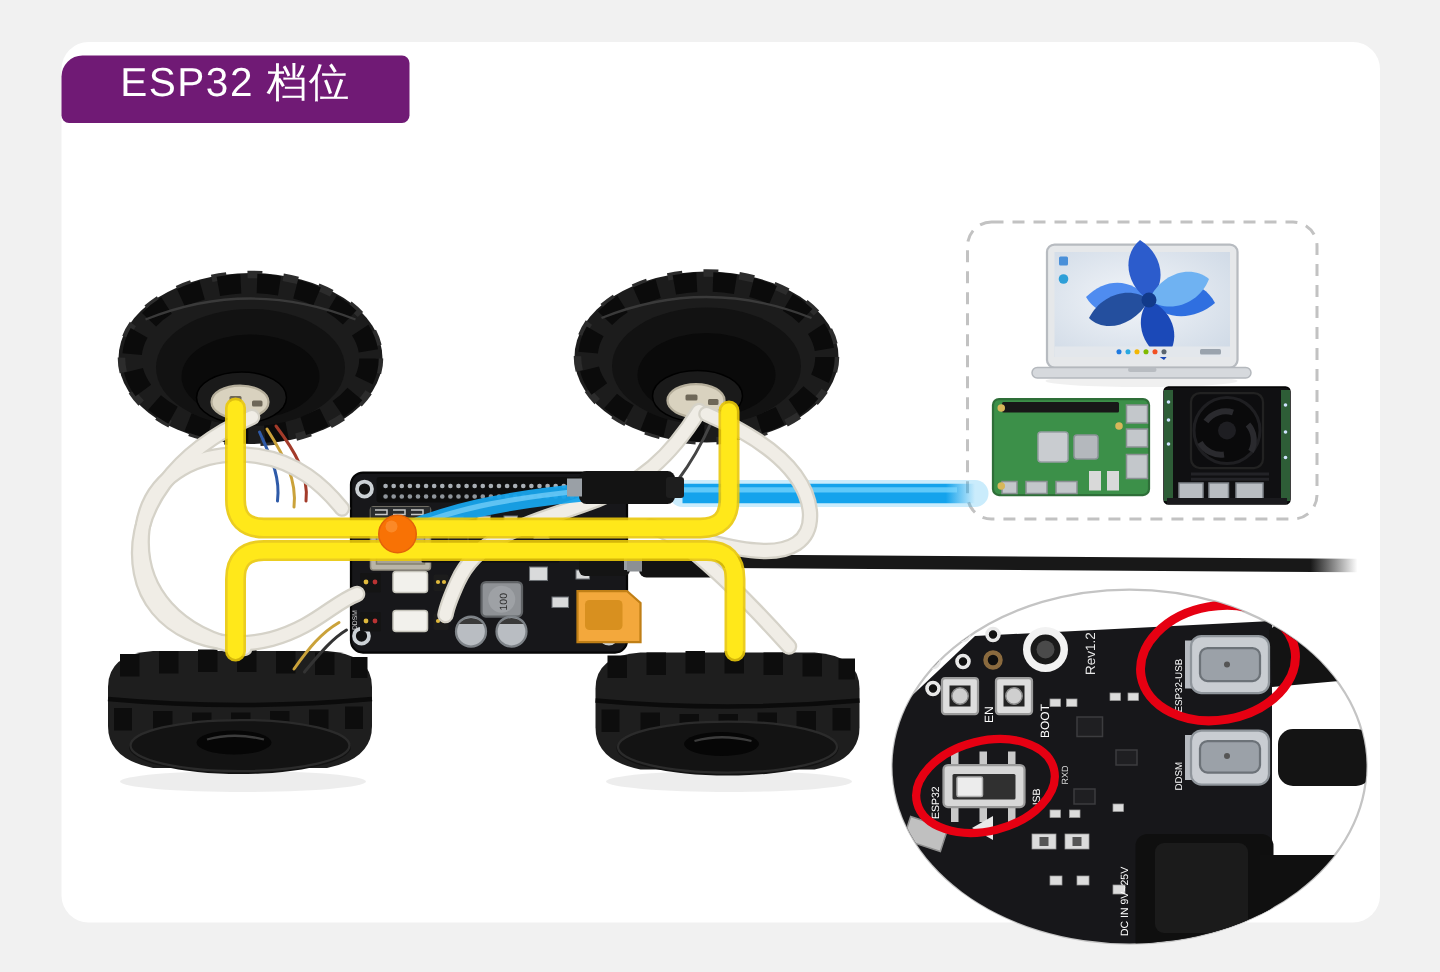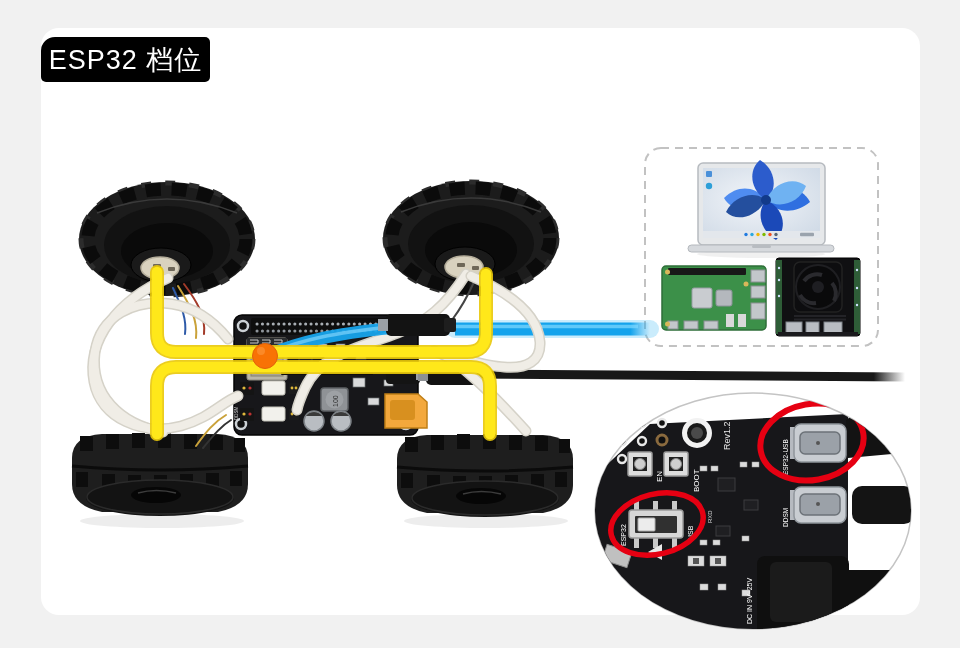--- a/index.html
+++ b/index.html
@@ -1,20 +1,20 @@
 <!DOCTYPE html>
 <html><head>
 <meta charset="utf-8">
 <style>
   html,body{margin:0;padding:0;}
   body{font-family:"Liberation Sans","DejaVu Sans",sans-serif;}
   .page{position:relative;width:960px;height:648px;background:#f1f1f1;overflow:hidden;}
   .card{position:absolute;left:41px;top:28px;width:879px;height:587px;background:#ffffff;border-radius:18px;}
-  .badge{position:absolute;left:41px;top:37px;width:169px;height:45px;background:#000000;
-         border-radius:14px 5px 5px 5px;display:flex;align-items:center;justify-content:center;}
+  .badge{position:absolute;left:41px;top:37px;width:232px;height:45px;background:#701a75;
+         border-radius:14px 5px 5px 5px;display:flex;align-items:flex-start;justify-content:center;}
   .badge span{color:#ffffff;font-size:27px;letter-spacing:1px;}
   svg.scene{position:absolute;left:0;top:0;}
   svg text{font-family:"Liberation Sans","DejaVu Sans",sans-serif;}
 </style>
 </head>
 <body>
 
 <div class="page">
   <div class="card"></div>
 

